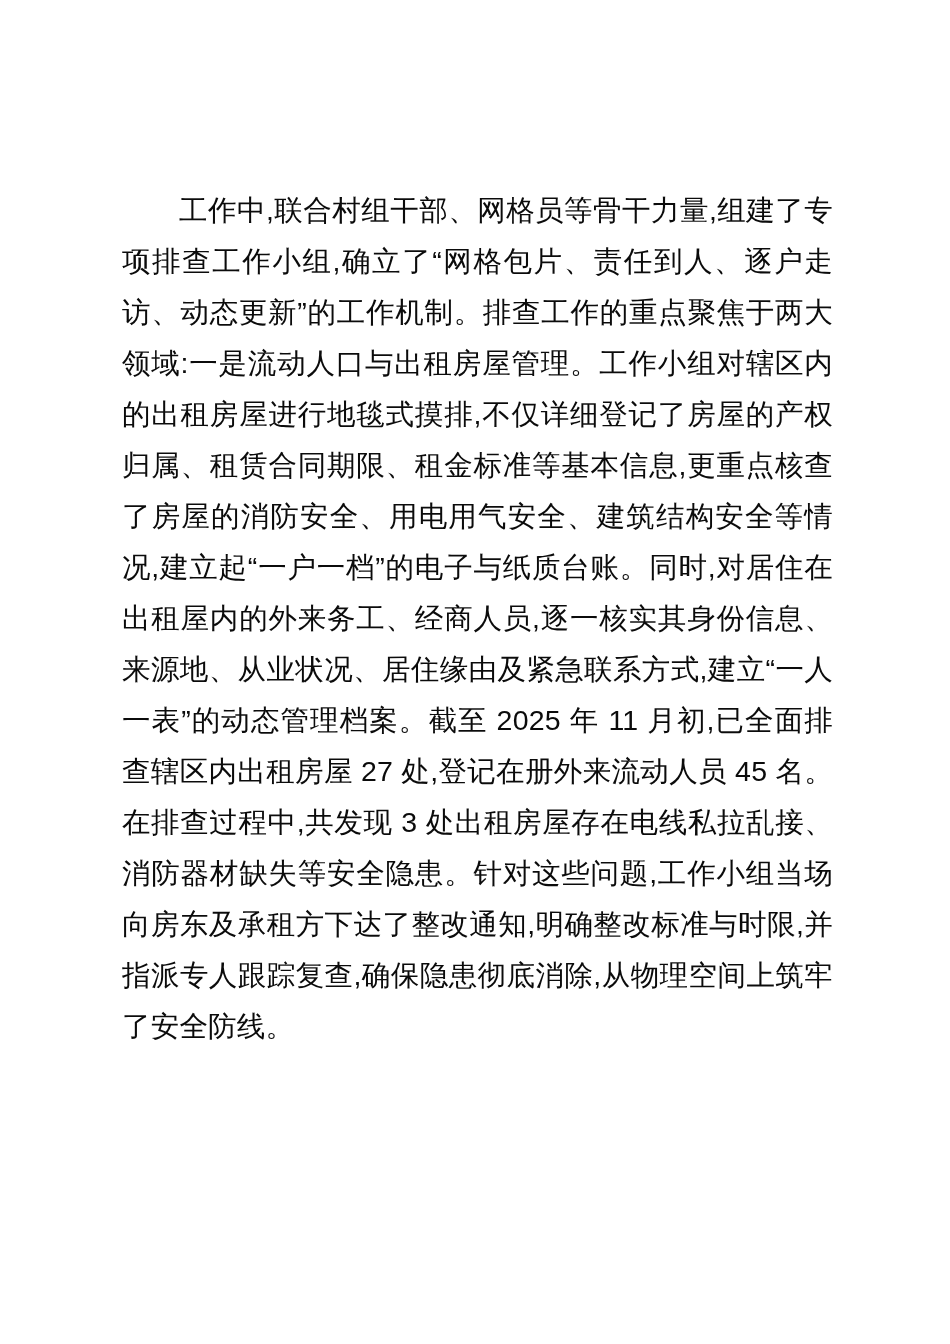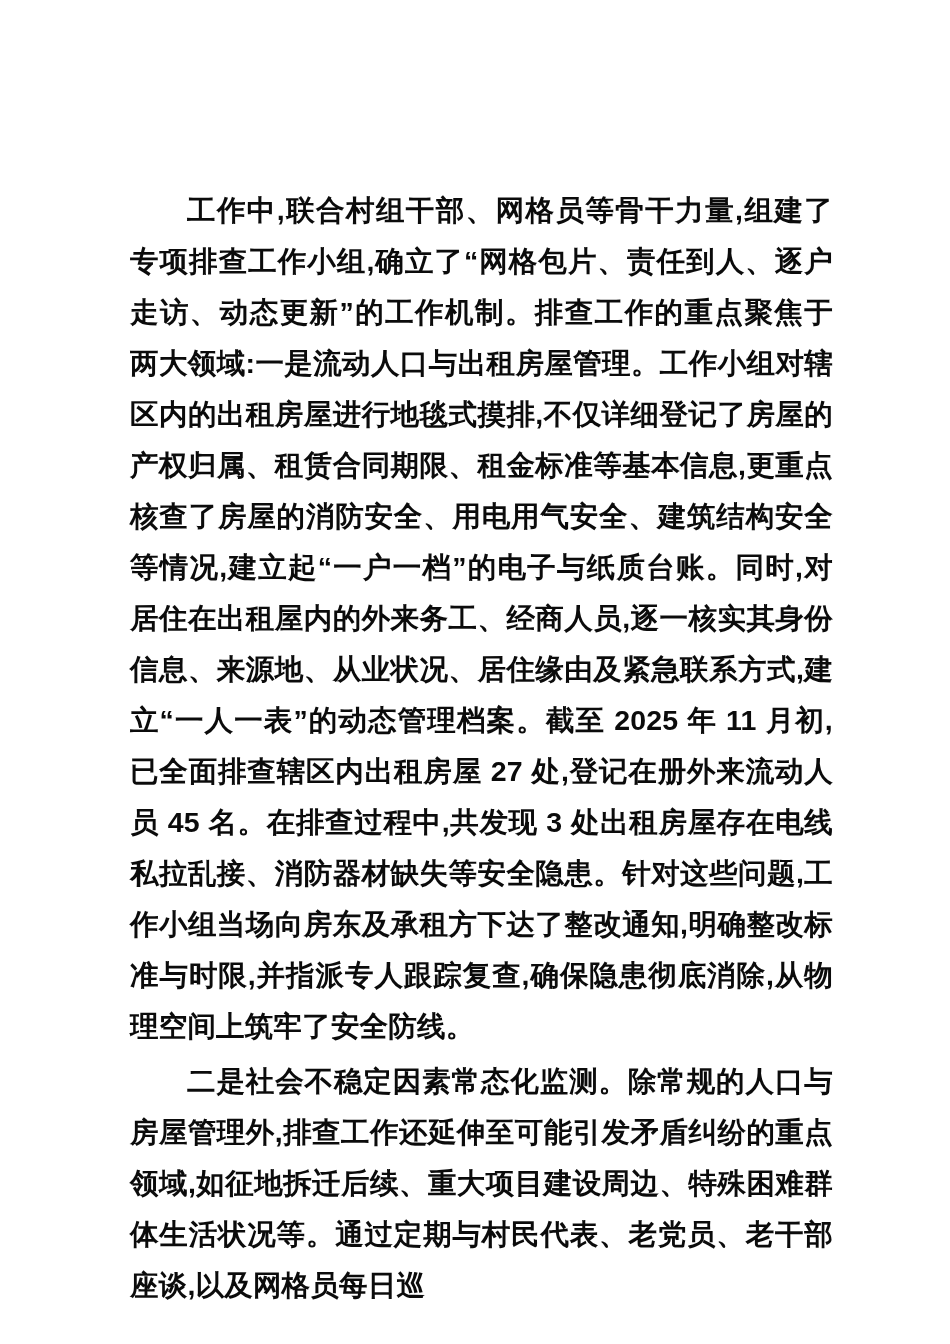--- a/index.html
+++ b/index.html
@@ -19,36 +19,35 @@
     width: 950px;
     height: 1344px;
     background: #ffffff;
     box-sizing: border-box;
     padding: 185px 118px 40px 118px;
   }
   .doc-body {
     width: 715px;
   }
   .para {
-    margin: 0 0 0 12px;
+    margin: 0 0 0 4px;
     font-size: 28.5px;
     line-height: 51px;
     text-align: justify;
     text-justify: inter-ideograph;
     text-indent: 57px;
     letter-spacing: 0.2px;
-    font-weight: 700;
+    font-weight: 400;
     color: #0b0b0b;
     font-family: "Liberation Sans", sans-serif;
   }
   .para + .para {
     margin-top: 4px;
   }
 </style>
 </head>
 <body>
 
 <div class="page">
   <div class="doc-body">
     <p class="para">工作中,联合村组干部、网格员等骨干力量,组建了专项排查工作小组,确立了“网格包片、责任到人、逐户走访、动态更新”的工作机制。排查工作的重点聚焦于两大领域:一是流动人口与出租房屋管理。工作小组对辖区内的出租房屋进行地毯式摸排,不仅详细登记了房屋的产权归属、租赁合同期限、租金标准等基本信息,更重点核查了房屋的消防安全、用电用气安全、建筑结构安全等情况,建立起“一户一档”的电子与纸质台账。同时,对居住在出租屋内的外来务工、经商人员,逐一核实其身份信息、来源地、从业状况、居住缘由及紧急联系方式,建立“一人一表”的动态管理档案。截至 2025 年 11 月初,已全面排查辖区内出租房屋 27 处,登记在册外来流动人员 45 名。在排查过程中,共发现 3 处出租房屋存在电线私拉乱接、消防器材缺失等安全隐患。针对这些问题,工作小组当场向房东及承租方下达了整改通知,明确整改标准与时限,并指派专人跟踪复查,确保隐患彻底消除,从物理空间上筑牢了安全防线。</p>
-    <p class="para">二是社会不稳定因素常态化监测。除常规的人口与房屋管理外,排查工作还延伸至可能引发矛盾纠纷的重点领域,如征地拆迁后续、重大项目建设周边、特殊困难群体生活状况等。通过定期与村民代表、老党员、老干部座谈,以及网格员每日巡</p>
   </div>
 </div>
 
 </body></html>

